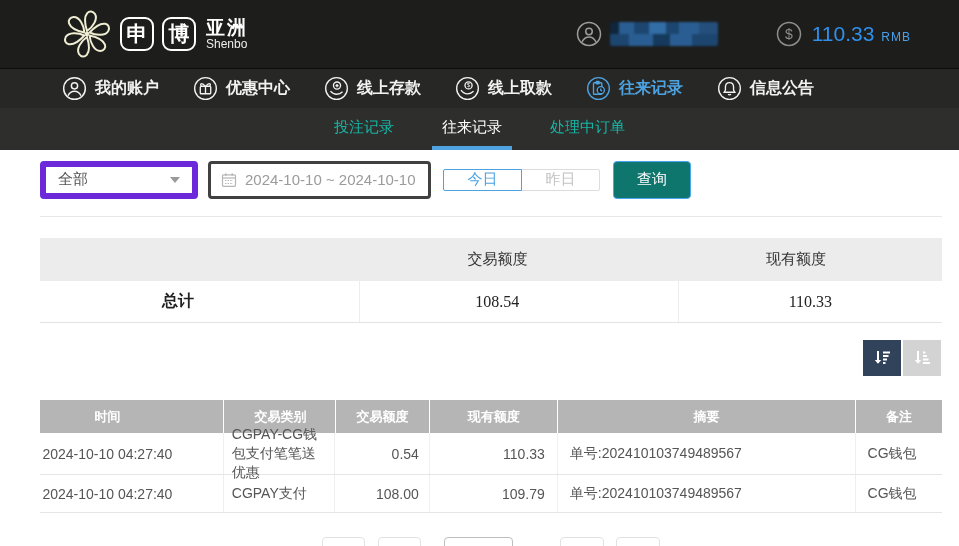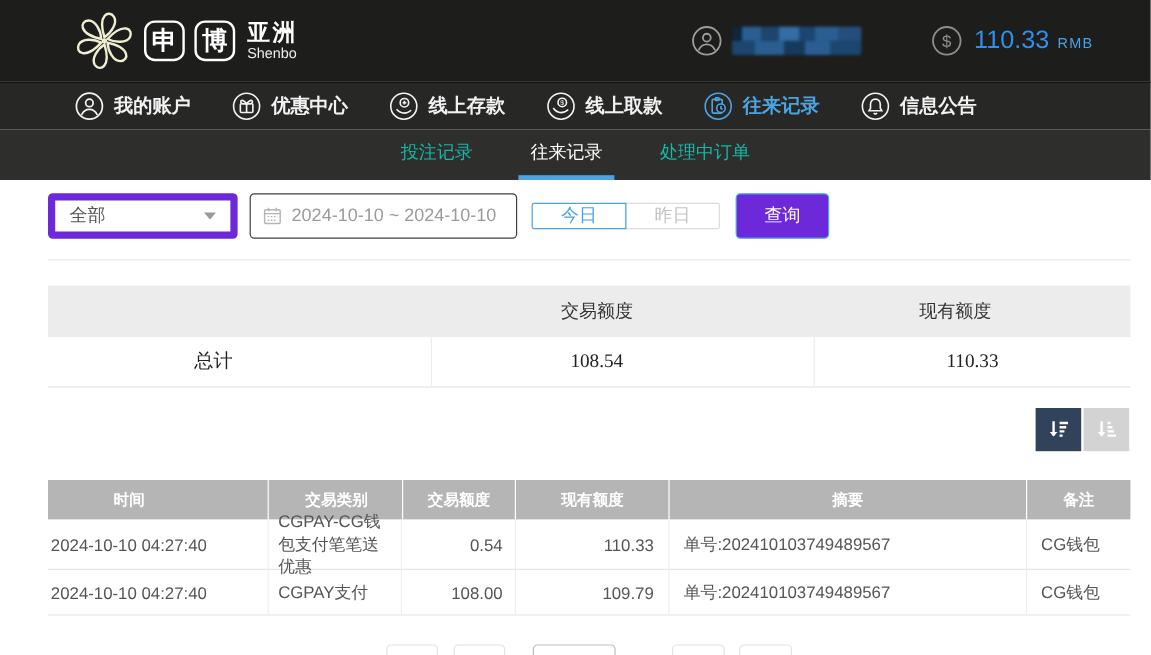--- a/index.html
+++ b/index.html
@@ -40,39 +40,39 @@
   .subnav { height:42px; background:#2e2e2d; display:flex; justify-content:center; gap:28px; }
   .subtab { color:#14b8a6; font-size:15px; padding:0 10px; display:flex; align-items:center;
     border-bottom:4px solid transparent; cursor:pointer; }
   .subtab.active { color:#fff; border-bottom-color:#4da3e0; }
   
   .filter-row { display:flex; align-items:center; margin:10px 0 0 40px; height:39px; }
   .sel-box { width:158px; height:38px; border:6px solid #6d28d9; border-radius:4px;
     display:flex; align-items:center; padding:0 12px; color:#555; font-size:15px; background:#fff; cursor:pointer; }
   .sel-caret { margin-left:auto; width:0; height:0; border-left:5px solid transparent;
     border-right:5px solid transparent; border-top:6px solid #9a9a9a; }
-  .date-box { width:223px; height:38px; border:1px solid #404040; border-radius:4px; margin-left:10px;
+  .date-box { width:223px; height:38px; border:3px solid #404040; border-radius:4px; margin-left:10px;
     display:flex; align-items:center; gap:8px; padding:0 10px; color:#9b9b9b; font-size:15px; background:#fff; cursor:text; }
   .cal-icon { width:16px; height:16px; }
   .quick-group { display:flex; margin-left:12px; }
   .quick-btn { width:79px; height:22px; background:#fff; border:1px solid #dcdcdc; margin-left:-1px;
     color:#c3c3c3; font-size:15px; display:flex; align-items:center; justify-content:center; cursor:pointer; }
   .quick-btn:first-child { margin-left:0; border-radius:2px 0 0 2px; }
   .quick-btn:last-child { border-radius:0 2px 2px 0; }
   .quick-btn.active { border:1px solid #4da3e0; color:#4aa2e2; position:relative; z-index:2; }
-  .search-btn { width:78px; height:38px; margin-left:13px; background:#6d28d9; border:1px solid #4aa7ec;
+  .search-btn { width:78px; height:38px; margin-left:13px; background:#0f766e; border:1px solid #4aa7ec;
     border-radius:4px; color:#fff; font-size:15px; display:flex; align-items:center; justify-content:center; cursor:pointer; }
   
   .divider { height:1px; background:#e8e8e8; margin:17px 17px 0 40px; }
   
   .sum-table { margin:21px 17px 0 40px; font-size:15px; }
   .sum-head { display:flex; height:43px; background:#ececec; color:#333; align-items:center; }
   .sum-body { display:flex; height:42px; align-items:center; border-bottom:1px solid #e3e3e3;
     font-family:"Liberation Serif","DejaVu Serif",serif; color:#222; font-size:16px; }
-  .sum-c1 { width:305px; text-align:center; }
+  .sum-c1 { width:305px; text-align:center;font-weight:bold; }
   .sum-c2 { width:305px; text-align:center; }
   .sum-c3 { width:292px; text-align:center; }
   .sum-body .sum-c2, .sum-body .sum-c3 { border-left:1px solid #ededed; height:100%; display:flex; align-items:center; justify-content:center;margin-left:43px; }
   .sum-body .sum-c1 { height:100%; display:flex; align-items:center; justify-content:center; }
   
   .sort-row { display:flex; justify-content:flex-end; margin:17px 18px 0 0; gap:2px; }
   .sort-btn { width:38px; height:36px; display:flex; align-items:center; justify-content:center; cursor:pointer; }
   .sort-btn.desc { background:#31425b; }
   .sort-btn.asc { background:#d3d3d3; }
   

